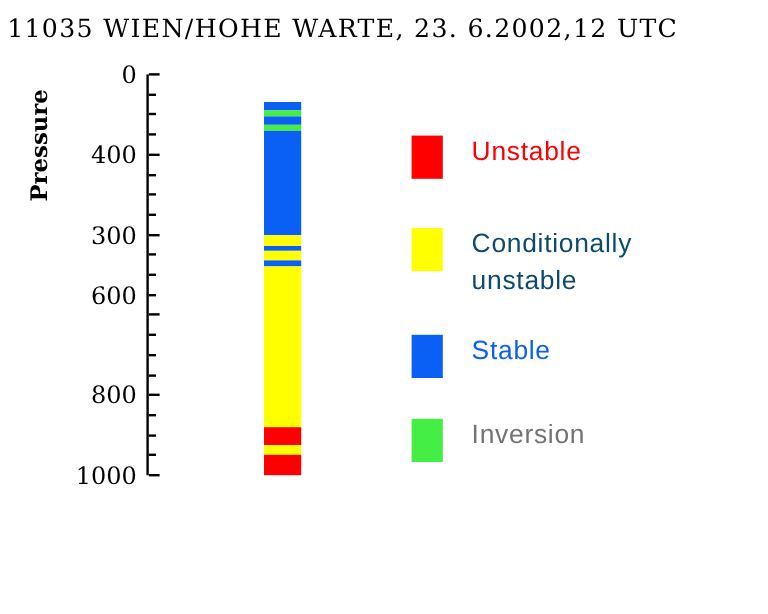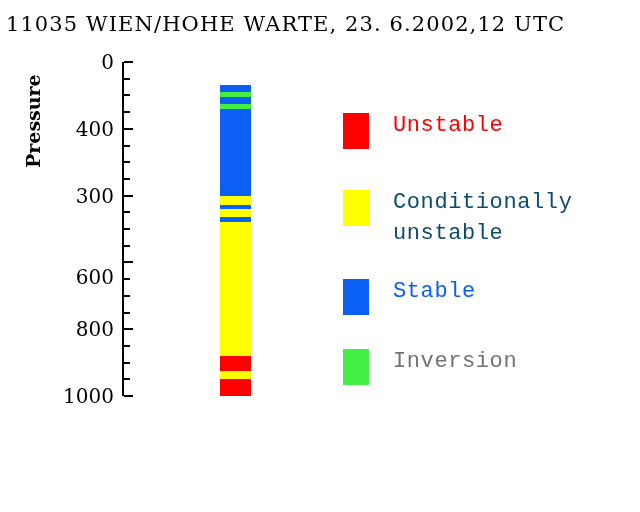--- a/index.html
+++ b/index.html
@@ -39,21 +39,21 @@
   
   #column{position:absolute; left:98px; top:0; width:31px; height:334px;}
   .band{position:absolute; left:0; width:31px;}
 
   
   #legend{position:absolute; left:343px; top:113px; width:270px;}
   .lgrow{position:absolute; left:0; width:270px;}
   .swatch{position:absolute; left:0; top:0; width:26px; height:36px;}
   .ltext{
     position:absolute; left:50px; top:-3px;
-    font-family:Liberation Mono, monospace;
+    font-family:Liberation Sans, sans-serif;
     font-size:22px; line-height:31px; letter-spacing:.6px; white-space:pre-line;
   }
 </style>
 </head>
 <body>
 
 <div id="root">
 
   <div id="title">: 11035  WIEN/HOHE WARTE, 23. 6.2002,12 UTC</div>
 
@@ -79,21 +79,21 @@
         <div class="tick major" style="top: 266.2px;"></div>
         <div class="tick minor" style="top: 282.9px;"></div>
         <div class="tick minor" style="top: 299.6px;"></div>
         <div class="tick minor" style="top: 316.3px;"></div>
         <div class="tick major" style="top: 333px;"></div>
       </div>
     <div id="ylabels">
         <span style="top: 0px;">0</span>
         <span style="top: 66.8px;">400</span>
         <span style="top: 133.6px;">300</span>
-        <span style="top: 215px;">600</span>
+        <span style="top: 184px;">600</span>
         <span style="top: 267.2px;">800</span>
         <span style="top: 334px;">1000</span>
       </div>
     <div id="column">
         <div class="band" style="top: 23.38px; height: 6.68px; background: rgb(10, 95, 245);"></div>
         <div class="band" style="top: 30.06px; height: 5.01px; background: rgb(68, 238, 68);"></div>
         <div class="band" style="top: 35.07px; height: 6.68px; background: rgb(10, 95, 245);"></div>
         <div class="band" style="top: 41.75px; height: 5.01px; background: rgb(68, 238, 68);"></div>
         <div class="band" style="top: 46.76px; height: 86.84px; background: rgb(10, 95, 245);"></div>
         <div class="band" style="top: 133.6px; height: 9.352px; background: rgb(255, 255, 0);"></div>

